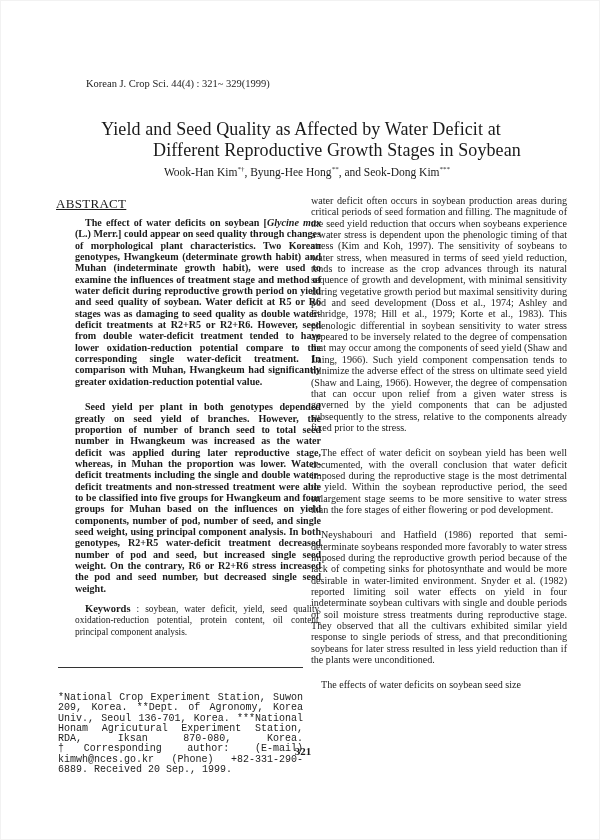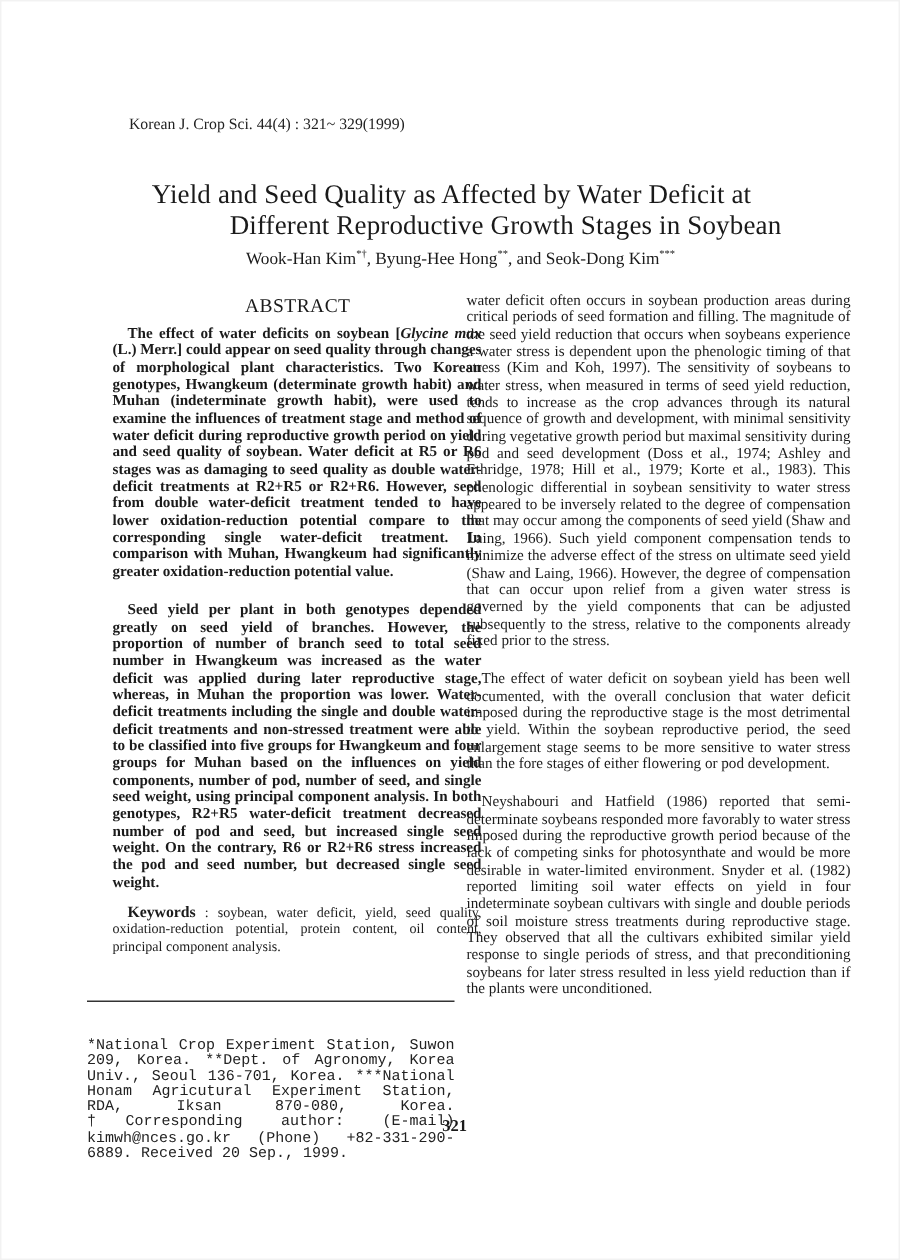--- a/index.html
+++ b/index.html
@@ -20,22 +20,22 @@
     }
     .title.l1 { top: 118px; }
     .title.l2 { top: 139px; margin-left: 36px; }
     .authors {
       position: absolute; left: 0; width: 600px; text-align: center; top: 164px;
       font-family: "Liberation Serif", serif; font-size: 11.5px; color: #1a1a1a;
       padding-left: 12px;
     }
     .authors sup { font-size: 7px; vertical-align: 5px; }
     .abstract-heading {
-      position: absolute; left: 75px; width: 245px; text-align: center; top: 195px;
-      font-family: "Liberation Serif", serif; font-size: 13px; letter-spacing: 0.3px;
+      position: absolute; left: 55px; width: 245px; top: 195px;
+      font-family: "Liberation Serif", serif; font-size: 13px; letter-spacing: 0.3px; text-decoration: underline;
     }
     .col {
       position: absolute; font-family: "Liberation Serif", serif;
       font-size: 10.1px; line-height: 11.35px; text-align: justify; color: #1b1b1b;
     }
     .col.left { left: 74px; width: 246px; top: 216px; }
     .col.right { left: 310px; width: 256px; top: 194px; }
     .col p { text-indent: 10px; }
     .col p + p { margin-top: 14px; }
     .abstract-para { font-weight: bold; font-family: "Liberation Serif", serif; }
@@ -82,16 +82,17 @@
     <div class="gap"></div>
   </div>
 
   <div class="footnote-rule"></div>
   <div class="footnotes">*National Crop Experiment Station, Suwon 209, Korea. **Dept. of Agronomy, Korea Univ., Seoul 136-701, Korea. ***National Honam Agricutural Experiment Station, RDA, Iksan 870-080, Korea. †Corresponding author: (E-mail) kimwh@nces.go.kr (Phone) +82-331-290-6889. Received 20 Sep., 1999.</div>
 
   <div class="col right">
     <p style="text-indent:0">water deficit often occurs in soybean production areas during critical periods of seed formation and filling. The magnitude of the seed yield reduction that occurs when soybeans experience a water stress is dependent upon the phenologic timing of that stress (Kim and Koh, 1997). The sensitivity of soybeans to water stress, when measured in terms of seed yield reduction, tends to increase as the crop advances through its natural sequence of growth and development, with minimal sensitivity during vegetative growth period but maximal sensitivity during pod and seed development (Doss et al., 1974; Ashley and Ethridge, 1978; Hill et al., 1979; Korte et al., 1983). This phenologic differential in soybean sensitivity to water stress appeared to be inversely related to the degree of compensation that may occur among the components of seed yield (Shaw and Laing, 1966). Such yield component compensation tends to minimize the adverse effect of the stress on ultimate seed yield (Shaw and Laing, 1966). However, the degree of compensation that can occur upon relief from a given water stress is governed by the yield components that can be adjusted subsequently to the stress, relative to the components already fixed prior to the stress.</p>
     <p>The effect of water deficit on soybean yield has been well documented, with the overall conclusion that water deficit imposed during the reproductive stage is the most detrimental to yield. Within the soybean reproductive period, the seed enlargement stage seems to be more sensitive to water stress than the fore stages of either flowering or pod development.</p>
     <p>Neyshabouri and Hatfield (1986) reported that semi-determinate soybeans responded more favorably to water stress imposed during the reproductive growth period because of the lack of competing sinks for photosynthate and would be more desirable in water-limited environment. Snyder et al. (1982) reported limiting soil water effects on yield in four indeterminate soybean cultivars with single and double periods of soil moisture stress treatments during reproductive stage. They observed that all the cultivars exhibited similar yield response to single periods of stress, and that preconditioning soybeans for later stress resulted in less yield reduction than if the plants were unconditioned.</p>
+    <p>The effects of water deficits on soybean seed size</p>
   </div>
 
   <div class="page-number">321</div>
 </div>
 
 </body></html>

